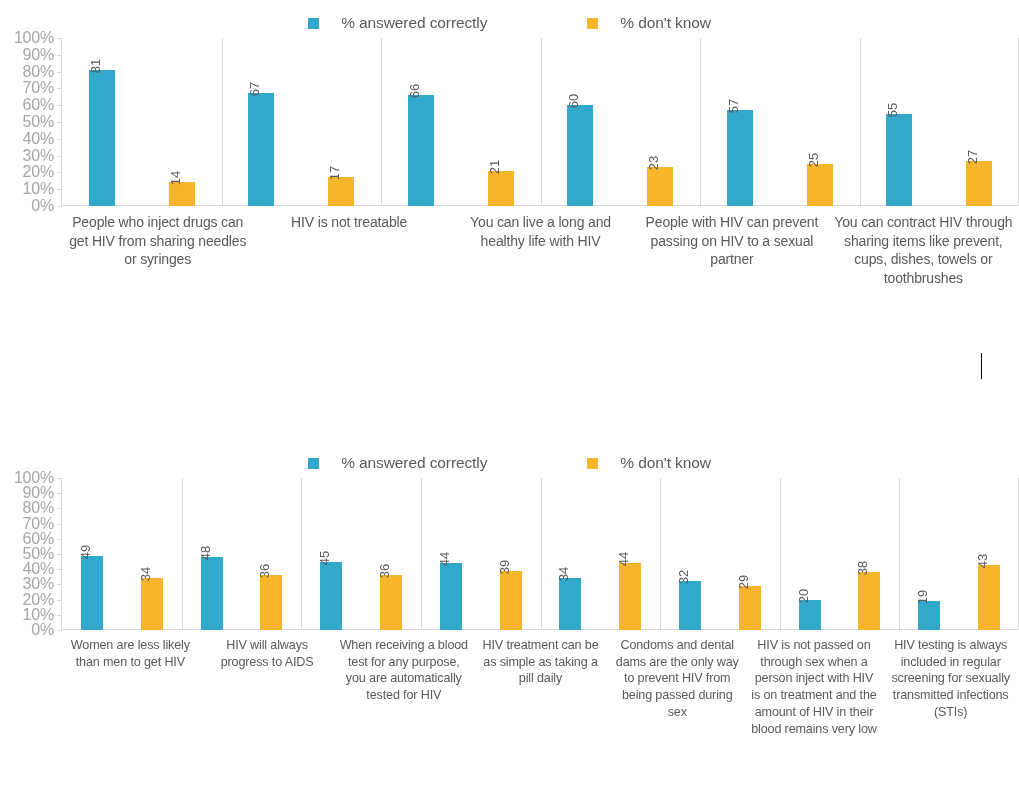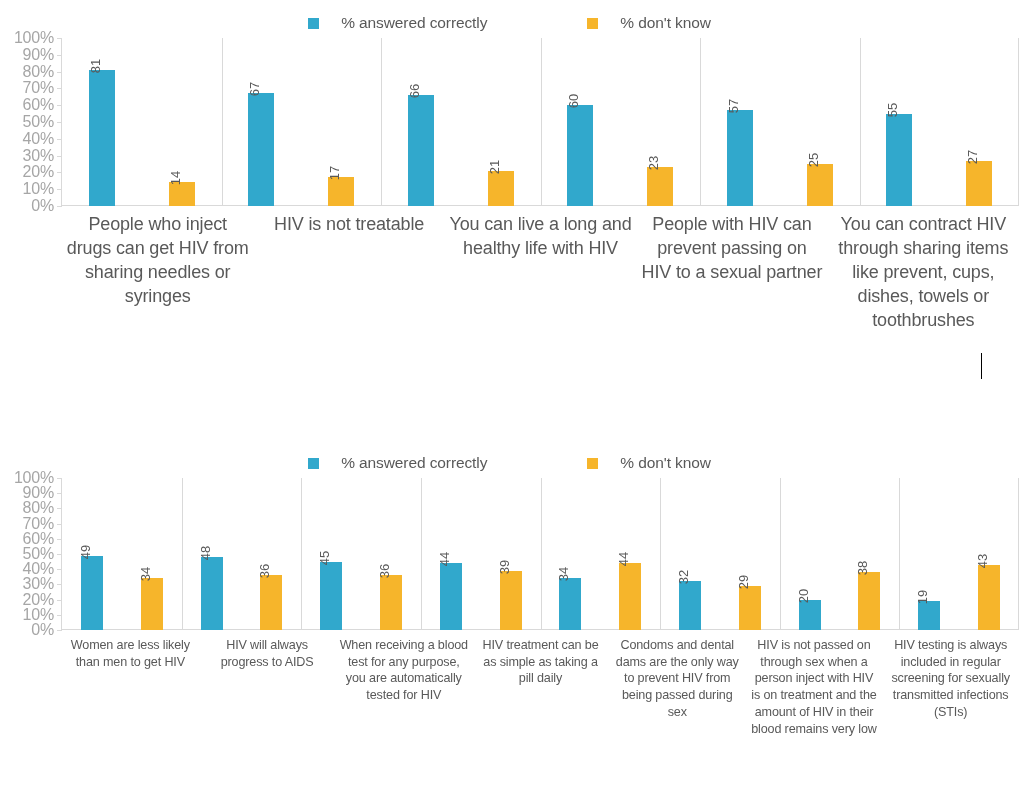--- a/index.html
+++ b/index.html
@@ -127,21 +127,21 @@
     line-height: 1;
   }
 
   
   .xlabels { display: flex; }
   .xlabels .spacer { width: 62px; flex: 0 0 62px; }
   .xlabels .labels { flex: 1 1 auto; display: flex; }
   .xlabel {
     flex: 1 1 0;
     text-align: center;
-    font-size: 18px;
+    font-size: 14px;
     color: #595959;
     line-height: 1.33;
     padding: 7px 4px 0 4px;
     letter-spacing: -0.15px;
   }
   .xlabel.small { font-size: 12.6px; }
 
   
   .caret {
     position: absolute;

